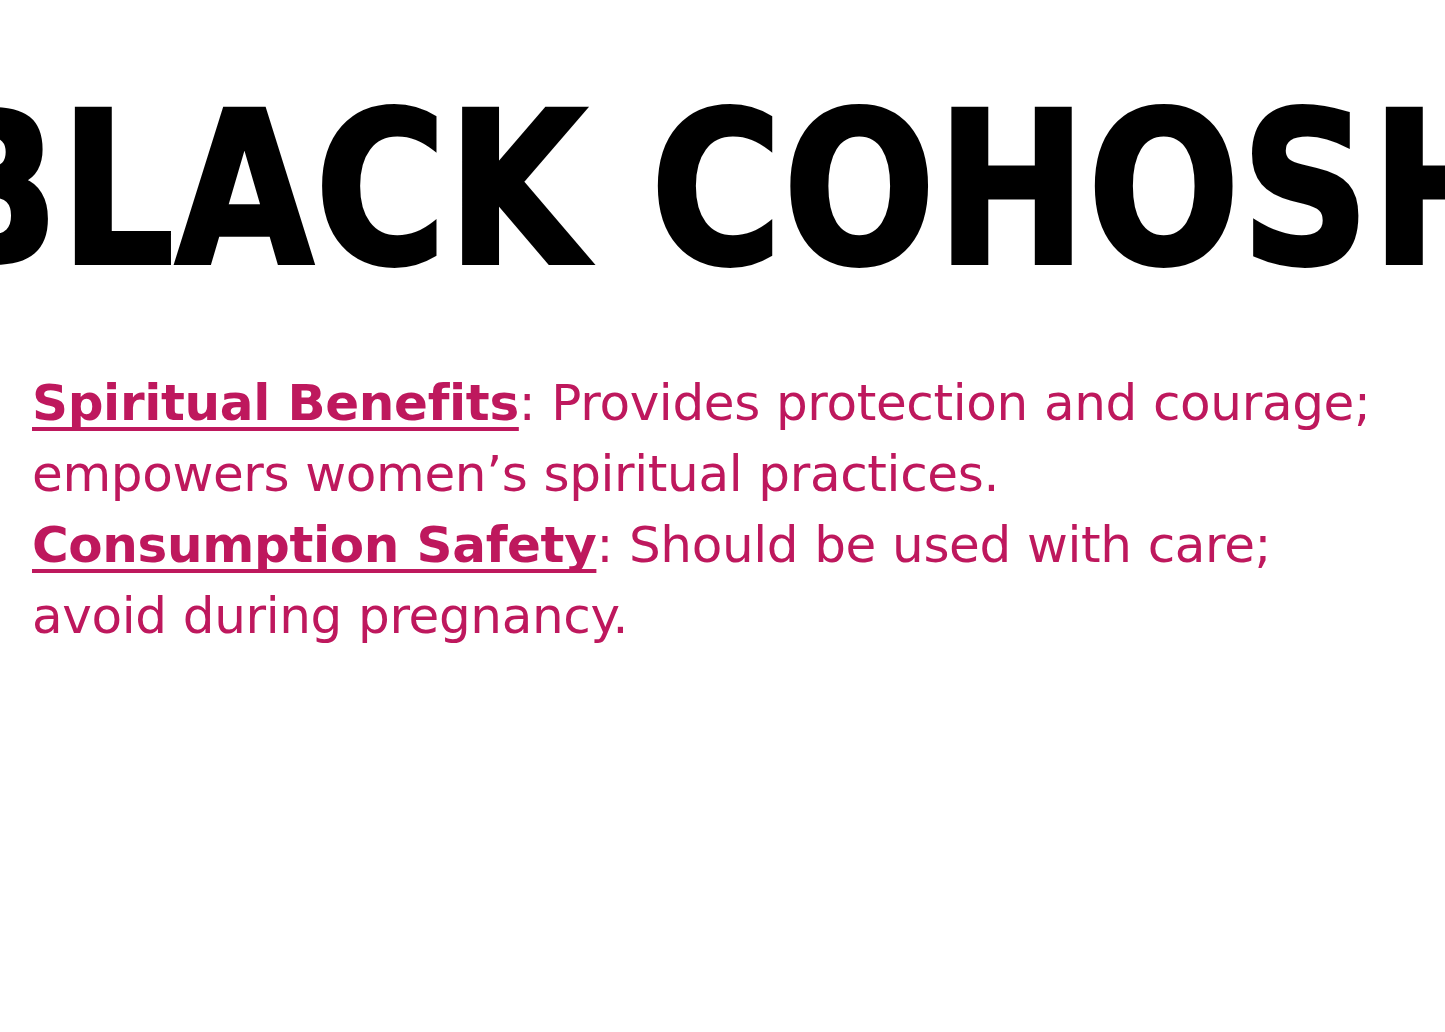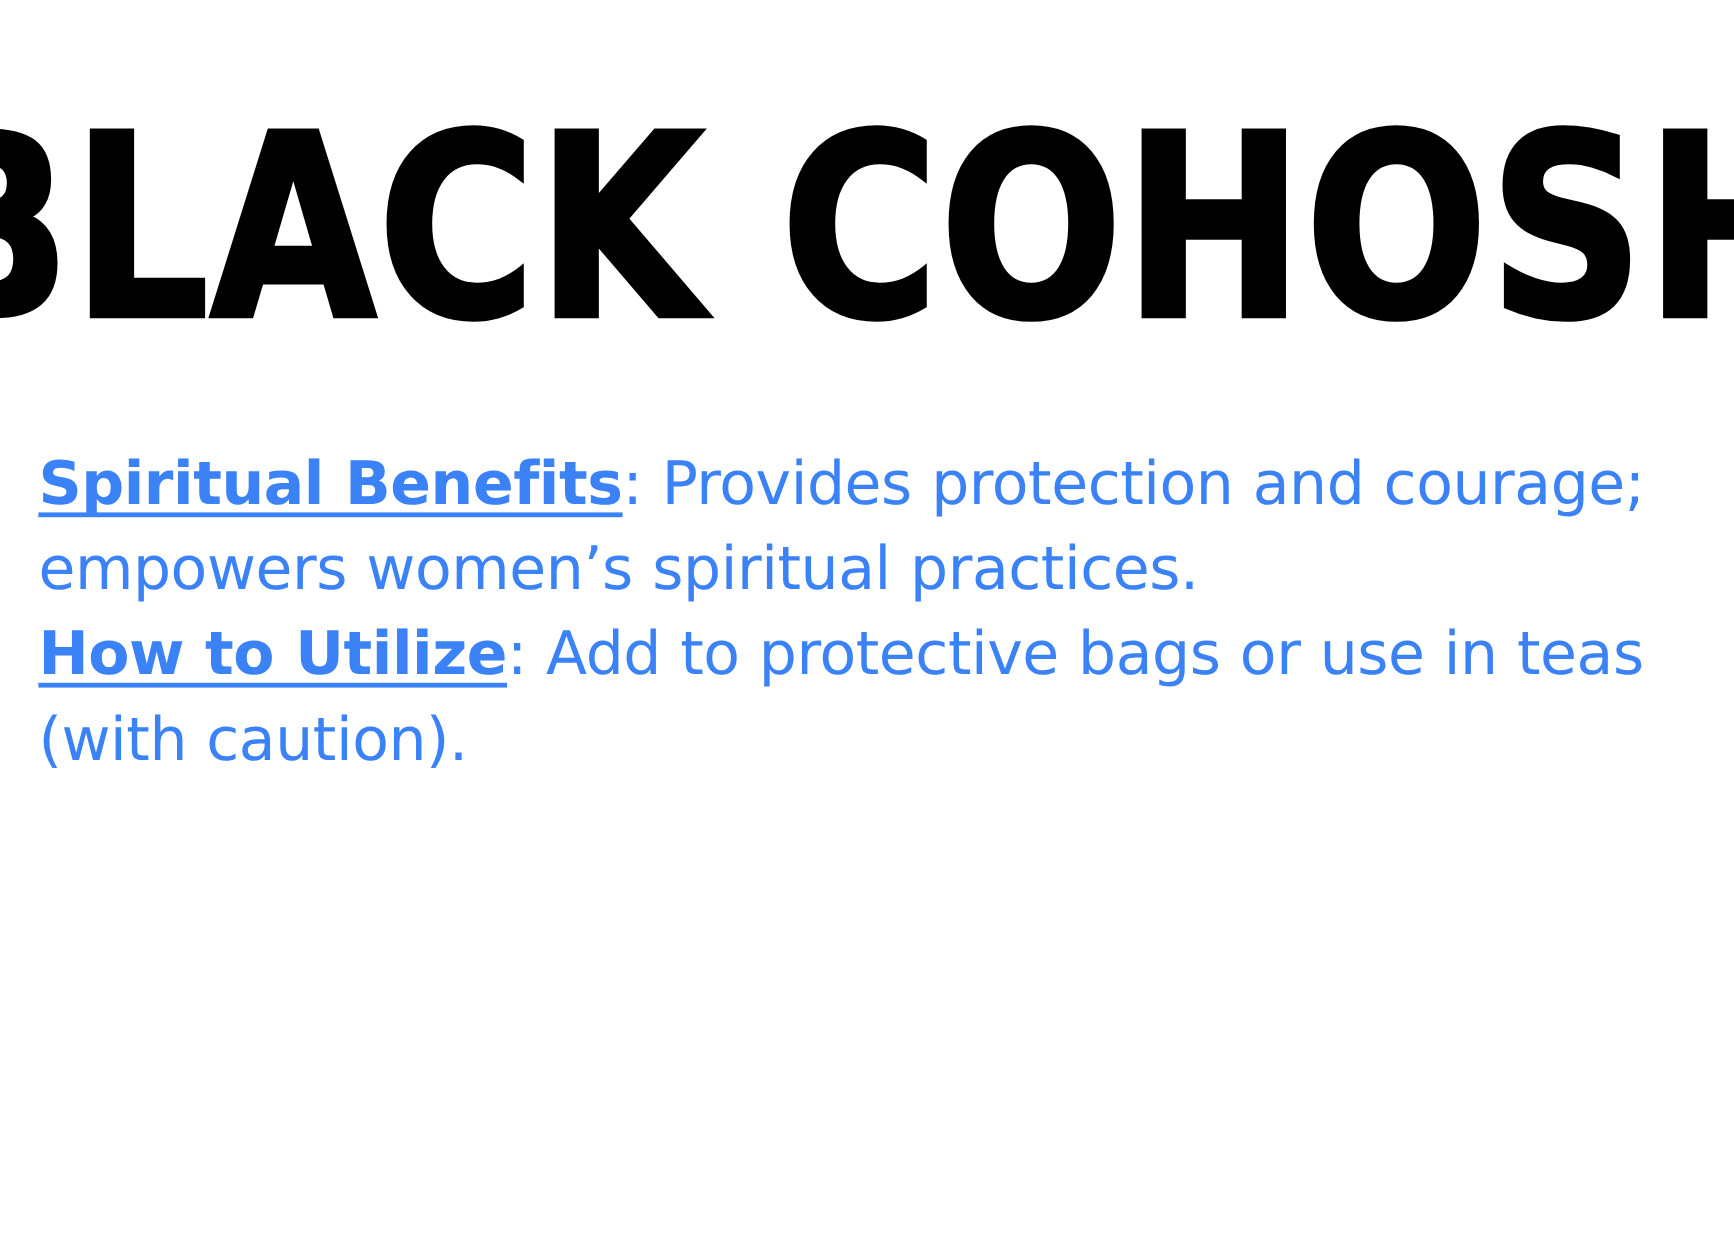--- a/index.html
+++ b/index.html
@@ -45,21 +45,21 @@
     -webkit-text-stroke: 3.5px #000000;
     text-rendering: geometricPrecision;
   }
 
   
   .body-copy {
     position: absolute;
     left: 32px;
     top: 368px;
     width: 1360px;
-    color: #3b82f6;
+    color: #be185d;
     font-family: "DejaVu Sans", sans-serif;
     font-size: 50px;
     line-height: 71px;
     letter-spacing: -0.35px;
     word-spacing: 0.5px;
   }
   .entry {
     display: block;
     margin: 0;
   }
@@ -81,18 +81,18 @@
 
   <div class="title-wrap">
     <div class="title">BLACK COHOSH</div>
   </div>
 
   <div class="body-copy">
 
     <p class="entry"><span class="lbl">Spiritual Benefits</span><span class="sep">: </span><span class="txt">Provides protection and courage; empowers women’s spiritual practices.</span></p>
 
 
+    <p class="entry"><span class="lbl">Consumption Safety</span><span class="sep">: </span><span class="txt">Should be used with care; avoid during pregnancy.</span></p>
 
-    <p class="entry"><span class="lbl">How to Utilize</span><span class="sep">: </span><span class="txt">Add to protective bags or use in teas (with caution).</span></p>
 
   </div>
 
 </div>
 
 </body></html>

